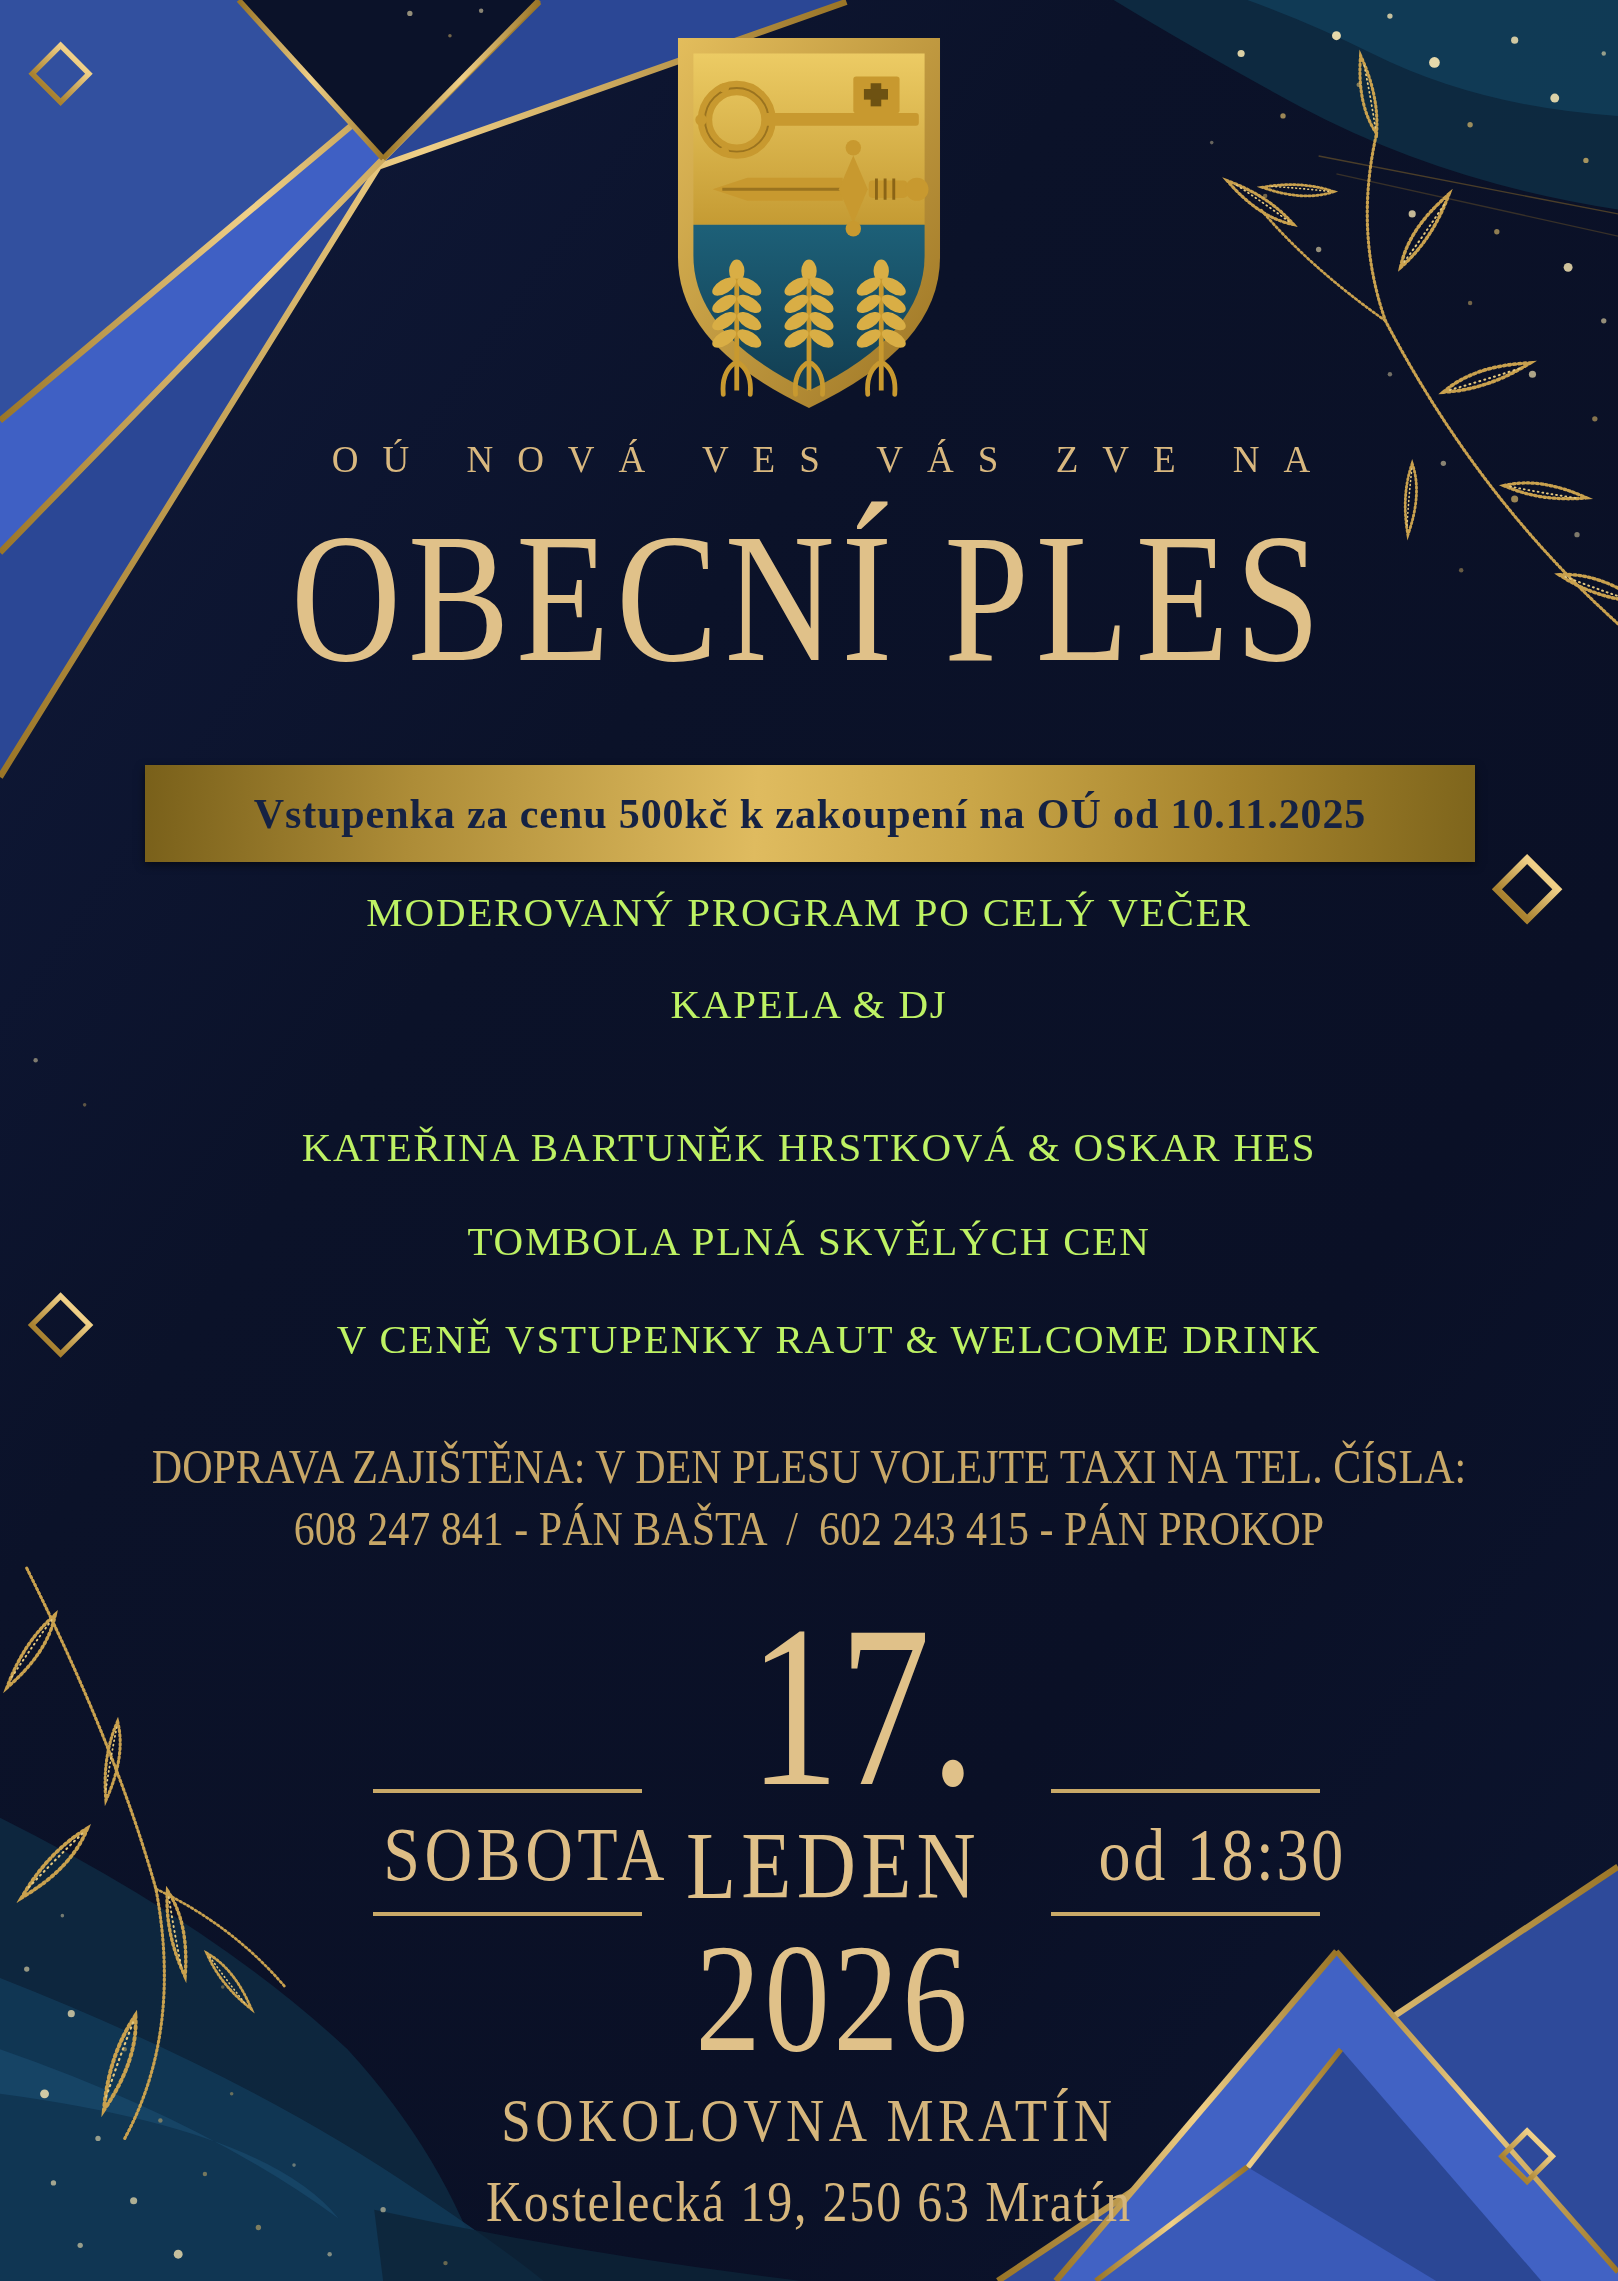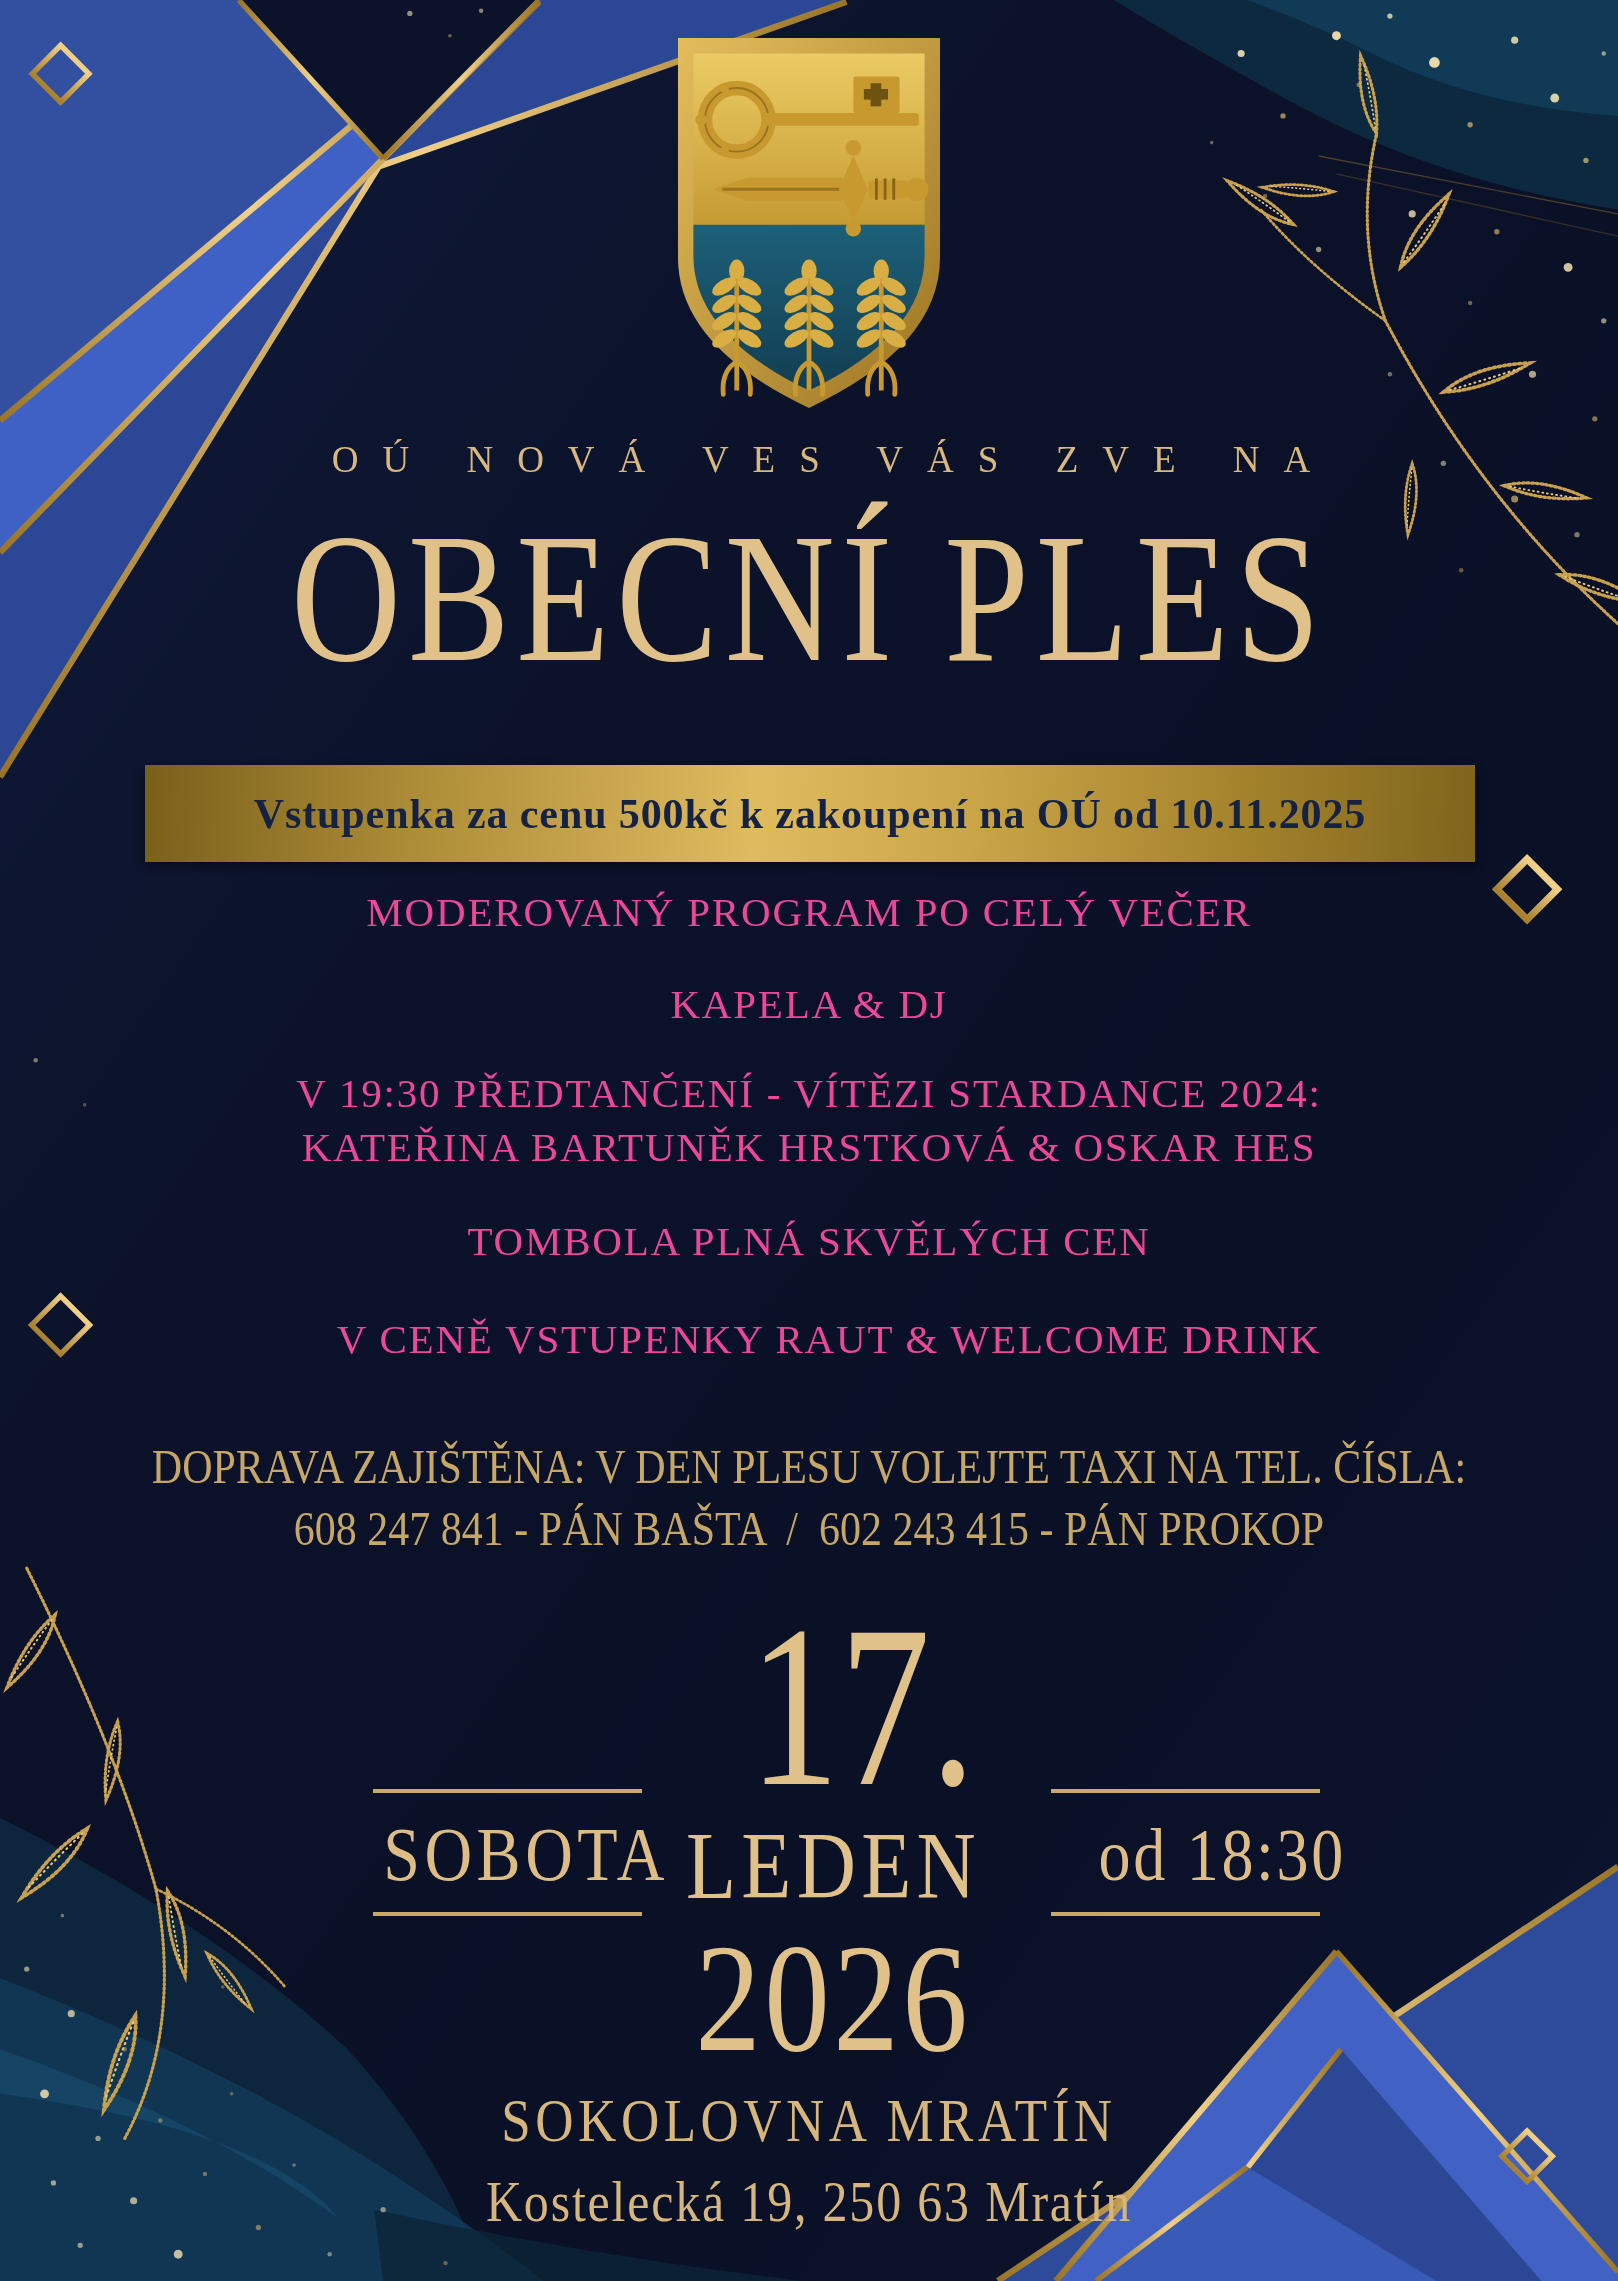--- a/index.html
+++ b/index.html
@@ -35,21 +35,21 @@
     position:absolute;left:145px;top:729px;width:1330px;height:97px;
     background:linear-gradient(93deg,#79601a 0%,#ad8c37 20%,#dfbb5f 46%,#caa648 62%,#a5832c 82%,#7e651c 100%);
     box-shadow:0 2.7px 9px rgba(0,0,0,.55);
     display:flex;align-items:center;justify-content:center;margin-top:36px;
   }
   .banner-text{
     color:#152243;font-size:42px;font-weight:700;letter-spacing:0.9px;
   }
 
   .program-line{
-    color:#ec4899;font-size:41px;font-weight:500;letter-spacing:1.8px;
+    color:#bef264;font-size:41px;font-weight:500;letter-spacing:1.8px;
   }
   .p0{top:888px;}
   .p1{top:980px;}
   .p2{top:1069px;}
   .p3{top:1123px;}
   .p4{top:1217px;}
   .p5{top:1315px;margin-left:20px;}
 
   .taxi{
     color:#c7a767;font-size:42px;font-weight:400;letter-spacing:0px;white-space:pre;
@@ -305,21 +305,20 @@
     <div class="abs intro">OÚ NOVÁ VES VÁS ZVE NA</div>
 
     <div class="abs title"><span class="tallest">OBECNÍ PLES</span></div>
 
     <div class="banner">
       <span class="banner-text">Vstupenka za cenu 500kč k zakoupení na OÚ od 10.11.2025</span>
     </div>
 
     <div class="abs program-line p0">MODEROVANÝ PROGRAM PO CELÝ VEČER</div>
     <div class="abs program-line p1">KAPELA &amp; DJ</div>
-    <div class="abs program-line p2">V 19:30 PŘEDTANČENÍ - VÍTĚZI STARDANCE 2024:</div>
     <div class="abs program-line p3">KATEŘINA BARTUNĚK HRSTKOVÁ &amp; OSKAR HES</div>
     <div class="abs program-line p4">TOMBOLA PLNÁ SKVĚLÝCH CEN</div>
     <div class="abs program-line p5">V CENĚ VSTUPENKY RAUT &amp; WELCOME DRINK</div>
 
     <div class="abs taxi t1"><span class="tall">DOPRAVA ZAJIŠTĚNA: V DEN PLESU VOLEJTE TAXI NA TEL. ČÍSLA:</span></div>
     <div class="abs taxi t2"><span class="tall">608 247 841 - PÁN BAŠTA  /  602 243 415 - PÁN PROKOP</span></div>
 
     <div class="abs day"><span class="tallest">17.</span></div>
 
     <div class="rule rule-l1"></div>

